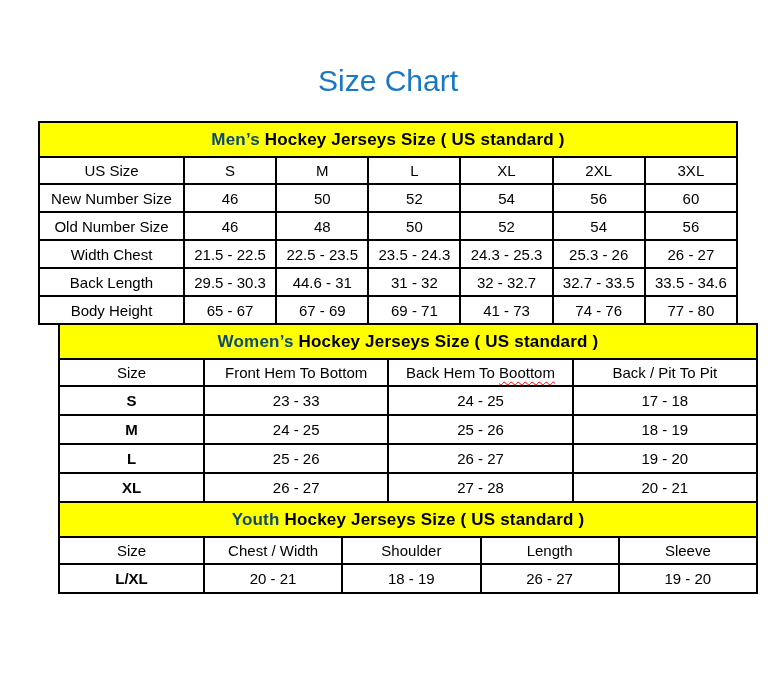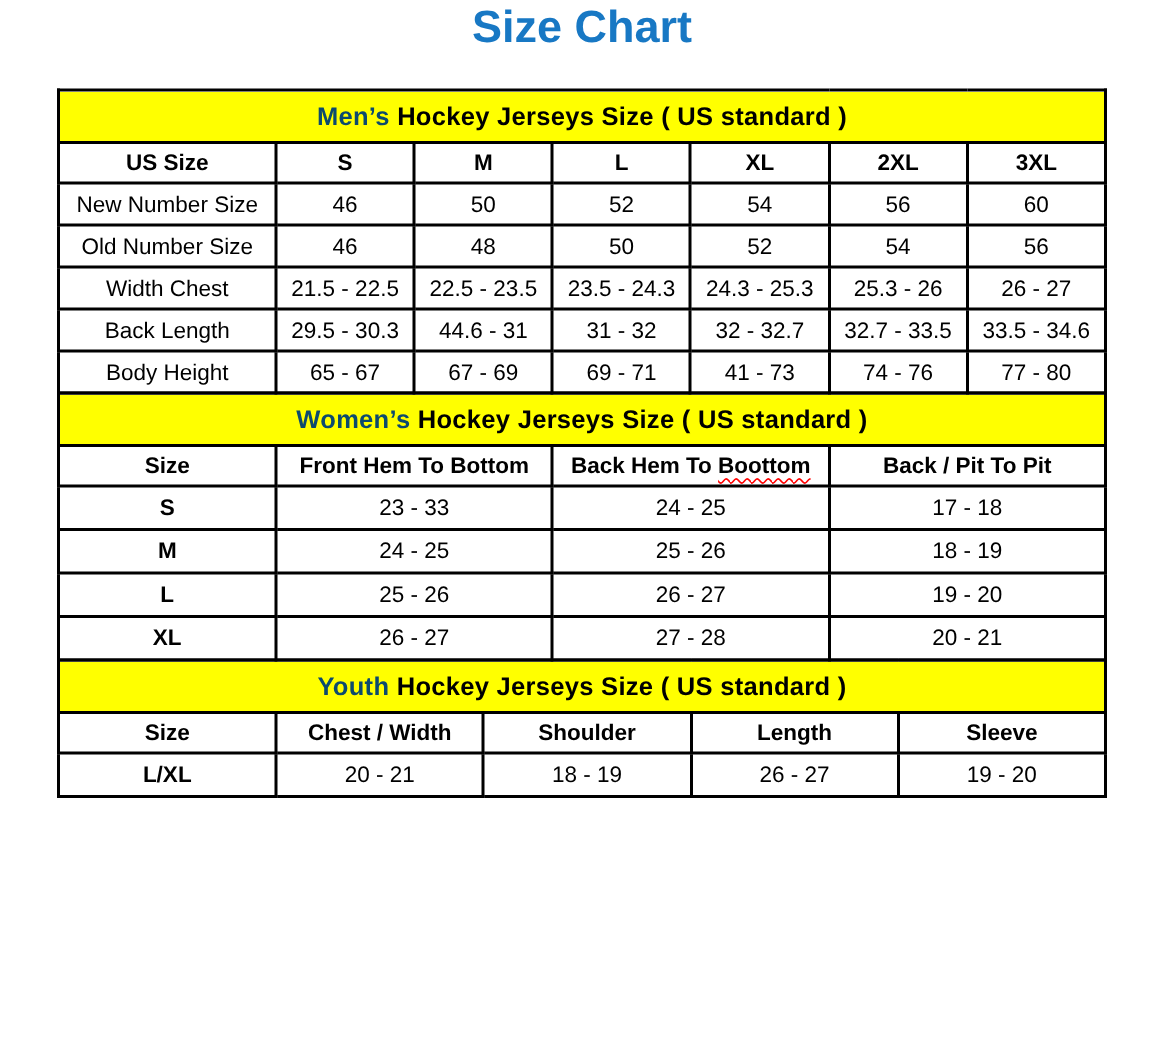--- a/index.html
+++ b/index.html
@@ -8,56 +8,57 @@
     position: relative;
     width: 776px;
     height: 692px;
     background: #ffffff;
     font-family: "Liberation Sans", sans-serif;
     color: #000000;
     overflow: hidden;
   }
   .title {
     margin: 0;
+    padding-top: 62px;
     text-align: center;
     font-size: 30px;
     line-height: 38px;
-    font-weight: 700;
+    font-weight: 400;
     color: #1878C4;
   }
   .tables {
     width: 700px;
     margin: 21px auto 0 auto;
   }
   table {
     width: 700px;
     border-collapse: collapse;
     table-layout: fixed;
   }
-  .tables table + table { margin-top: -2px; }
+  .tables table + table { margin-top: -2px; margin-left: 20px; }
   td, th {
     border: 2px solid #000000;
     text-align: center;
     vertical-align: middle;
     padding: 0;
     overflow: hidden;
     white-space: nowrap;
   }
   col.c-label { width: 145px; }
   tr.banner td {
     background: #FFFF00;
     font-size: 17px;
     font-weight: 700;
     height: 35px;
     letter-spacing: 0.2px;
   }
   tr.banner .hl { color: #0c4a6e; }
   tr.head th {
     font-size: 15px;
-    font-weight: 700;
+    font-weight: 400;
     height: 27px;
     background: #ffffff;
   }
   td.cell {
     font-size: 15px;
     font-weight: 400;
     height: 28px;
     background: #ffffff;
   }
   table.women td.cell, table.youth td.cell { height: 29px; }

